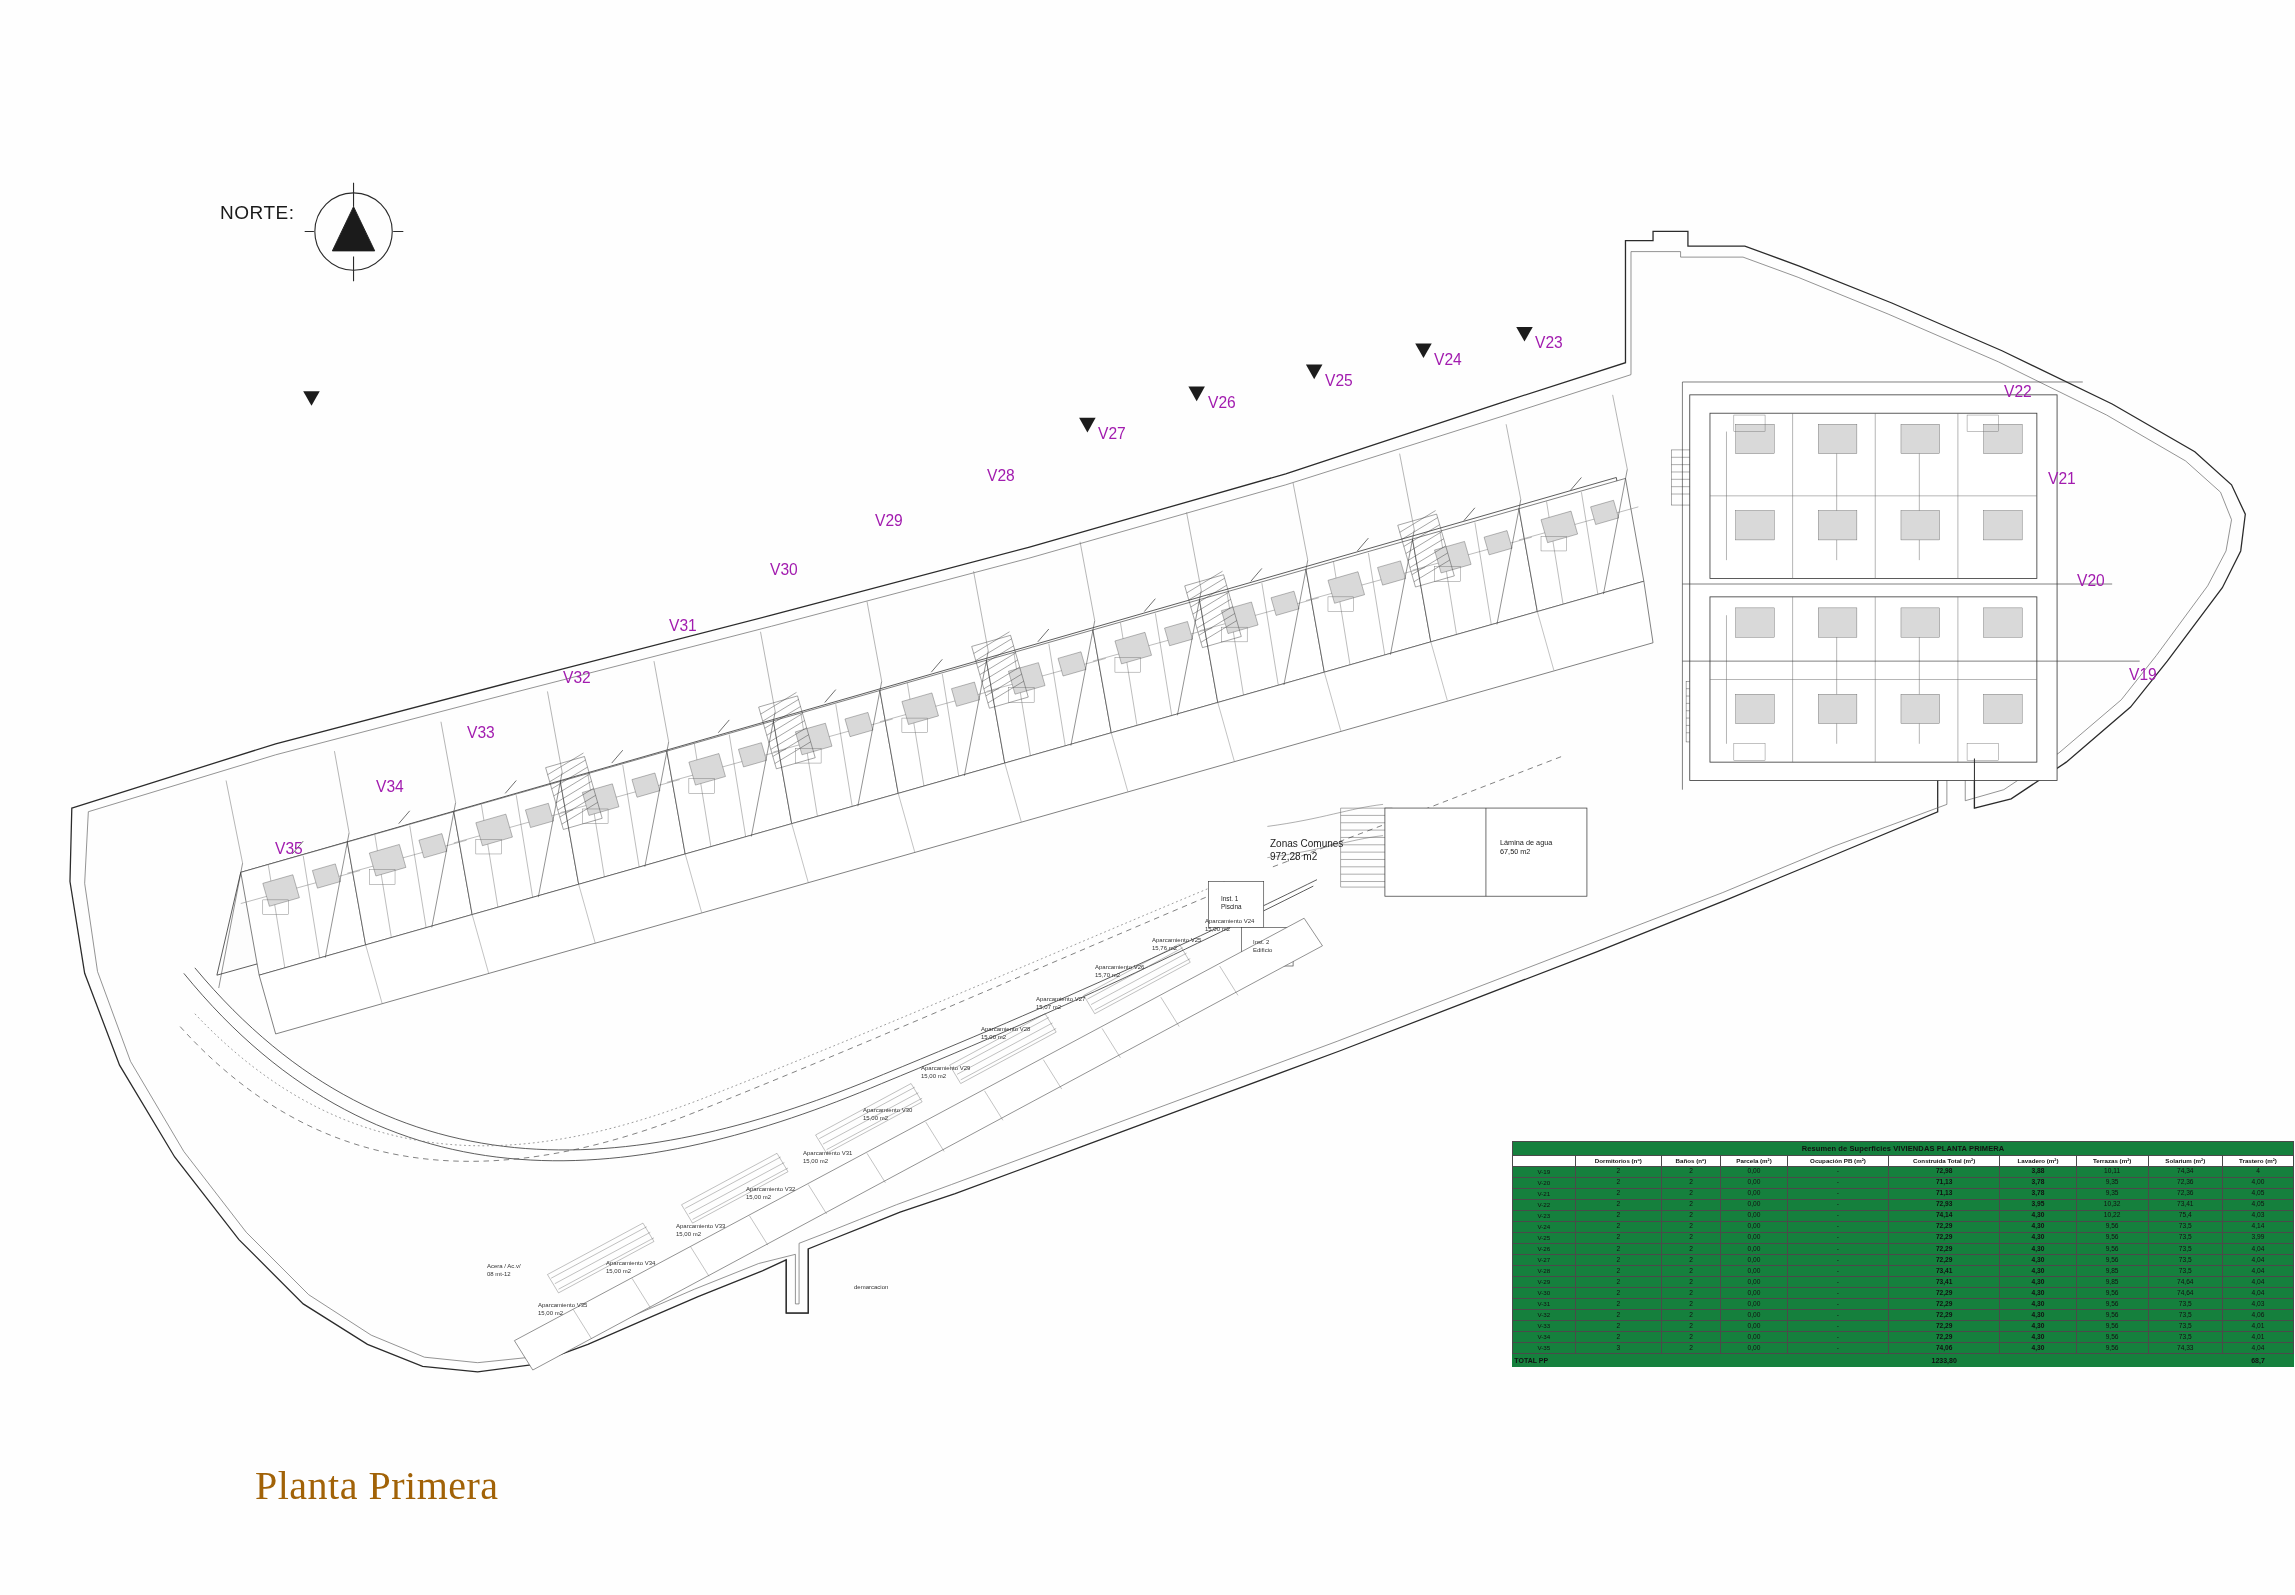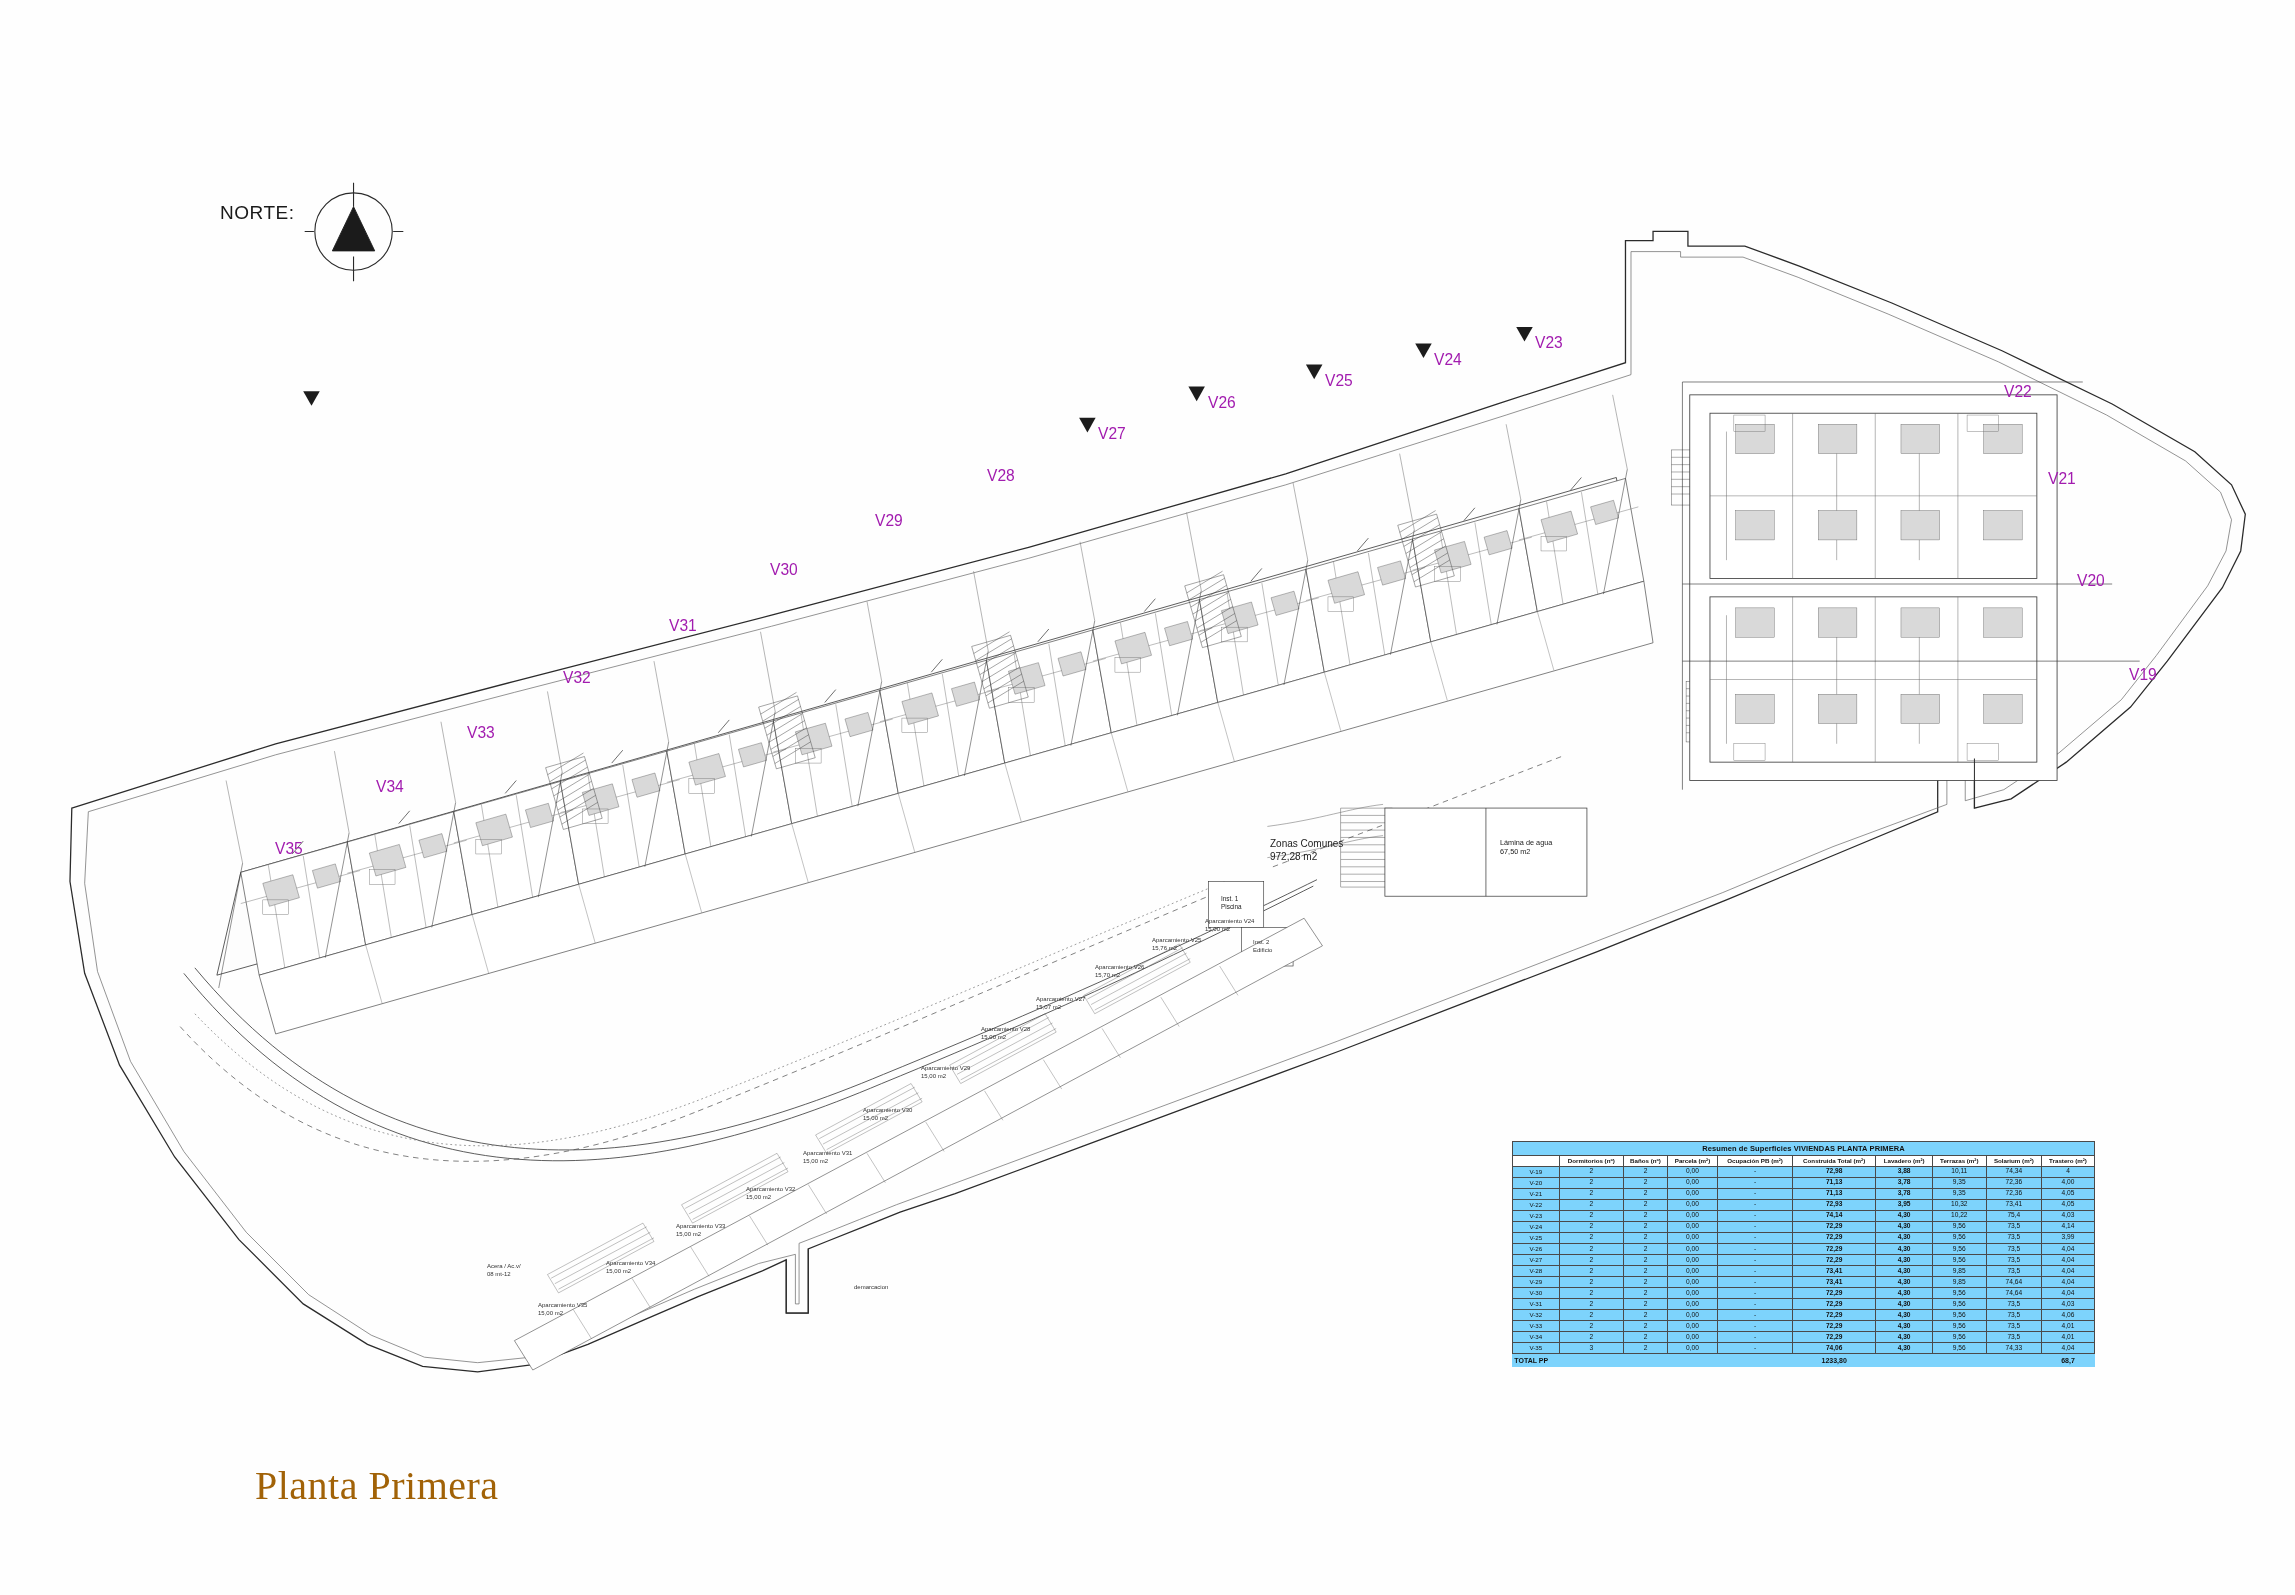--- a/index.html
+++ b/index.html
@@ -85,25 +85,25 @@
     color: #222;
     white-space: pre;
   }
   .annot.tiny { font-size: 6px; color:#333; }
 
   
   #surface-table {
     position: absolute;
     left: 1512px;
     top: 1141px;
-    width: 583px;
+    width: 782px;
     border-collapse: collapse;
     font-size: 6.6px;
     color: #111;
-    background: #7dd3fc;
+    background: #15803d;
   }
   #surface-table th, #surface-table td {
     border: 0.6px solid #4a4a4a;
     padding: 0.9px 1.8px;
     text-align: center;
     line-height: 1.25;
     font-weight: 400;
     white-space: nowrap;
   }
   #surface-table thead tr.title-row th {

